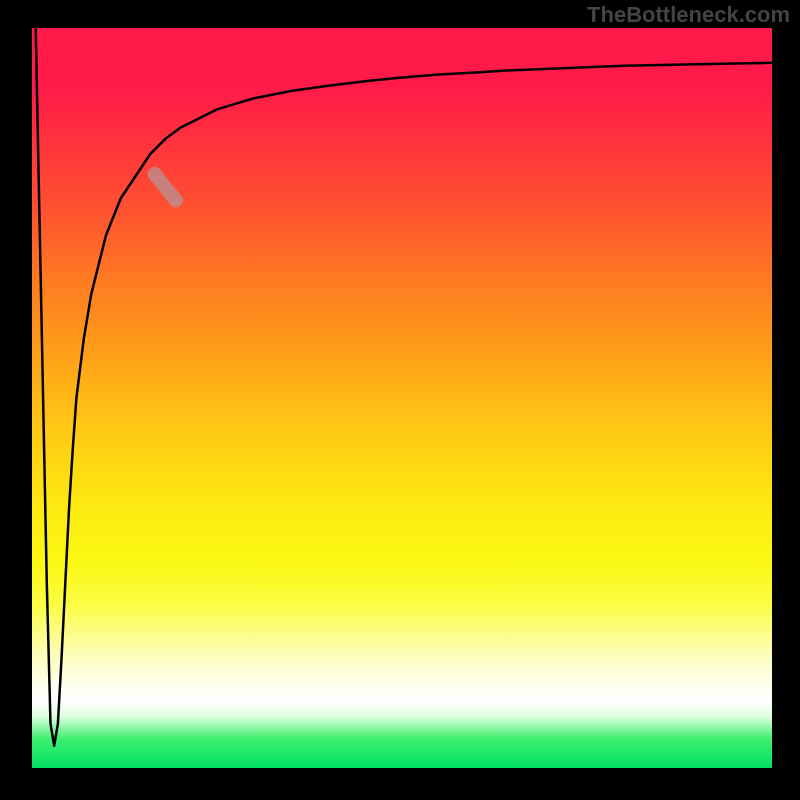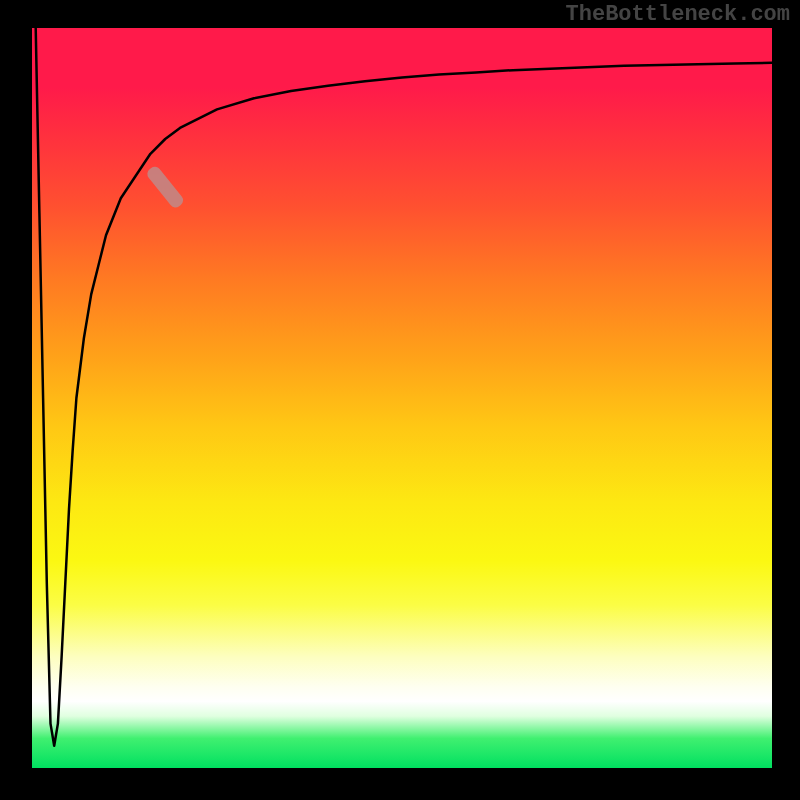--- a/index.html
+++ b/index.html
@@ -7,21 +7,21 @@
     width: 800px;
     height: 800px;
     background: #000;
     position: relative;
     overflow: hidden;
   }
   .watermark {
     position: absolute;
     top: 2px;
     right: 10px;
-    font-family: Liberation Mono, monospace;
+    font-family: Liberation Sans, sans-serif;
     font-size: 22px;
     font-weight: bold;
     color: #444;
     z-index: 10;
   }
   .plot-area {
     position: absolute;
     left: 32px;
     top: 28px;
     width: 740px;

